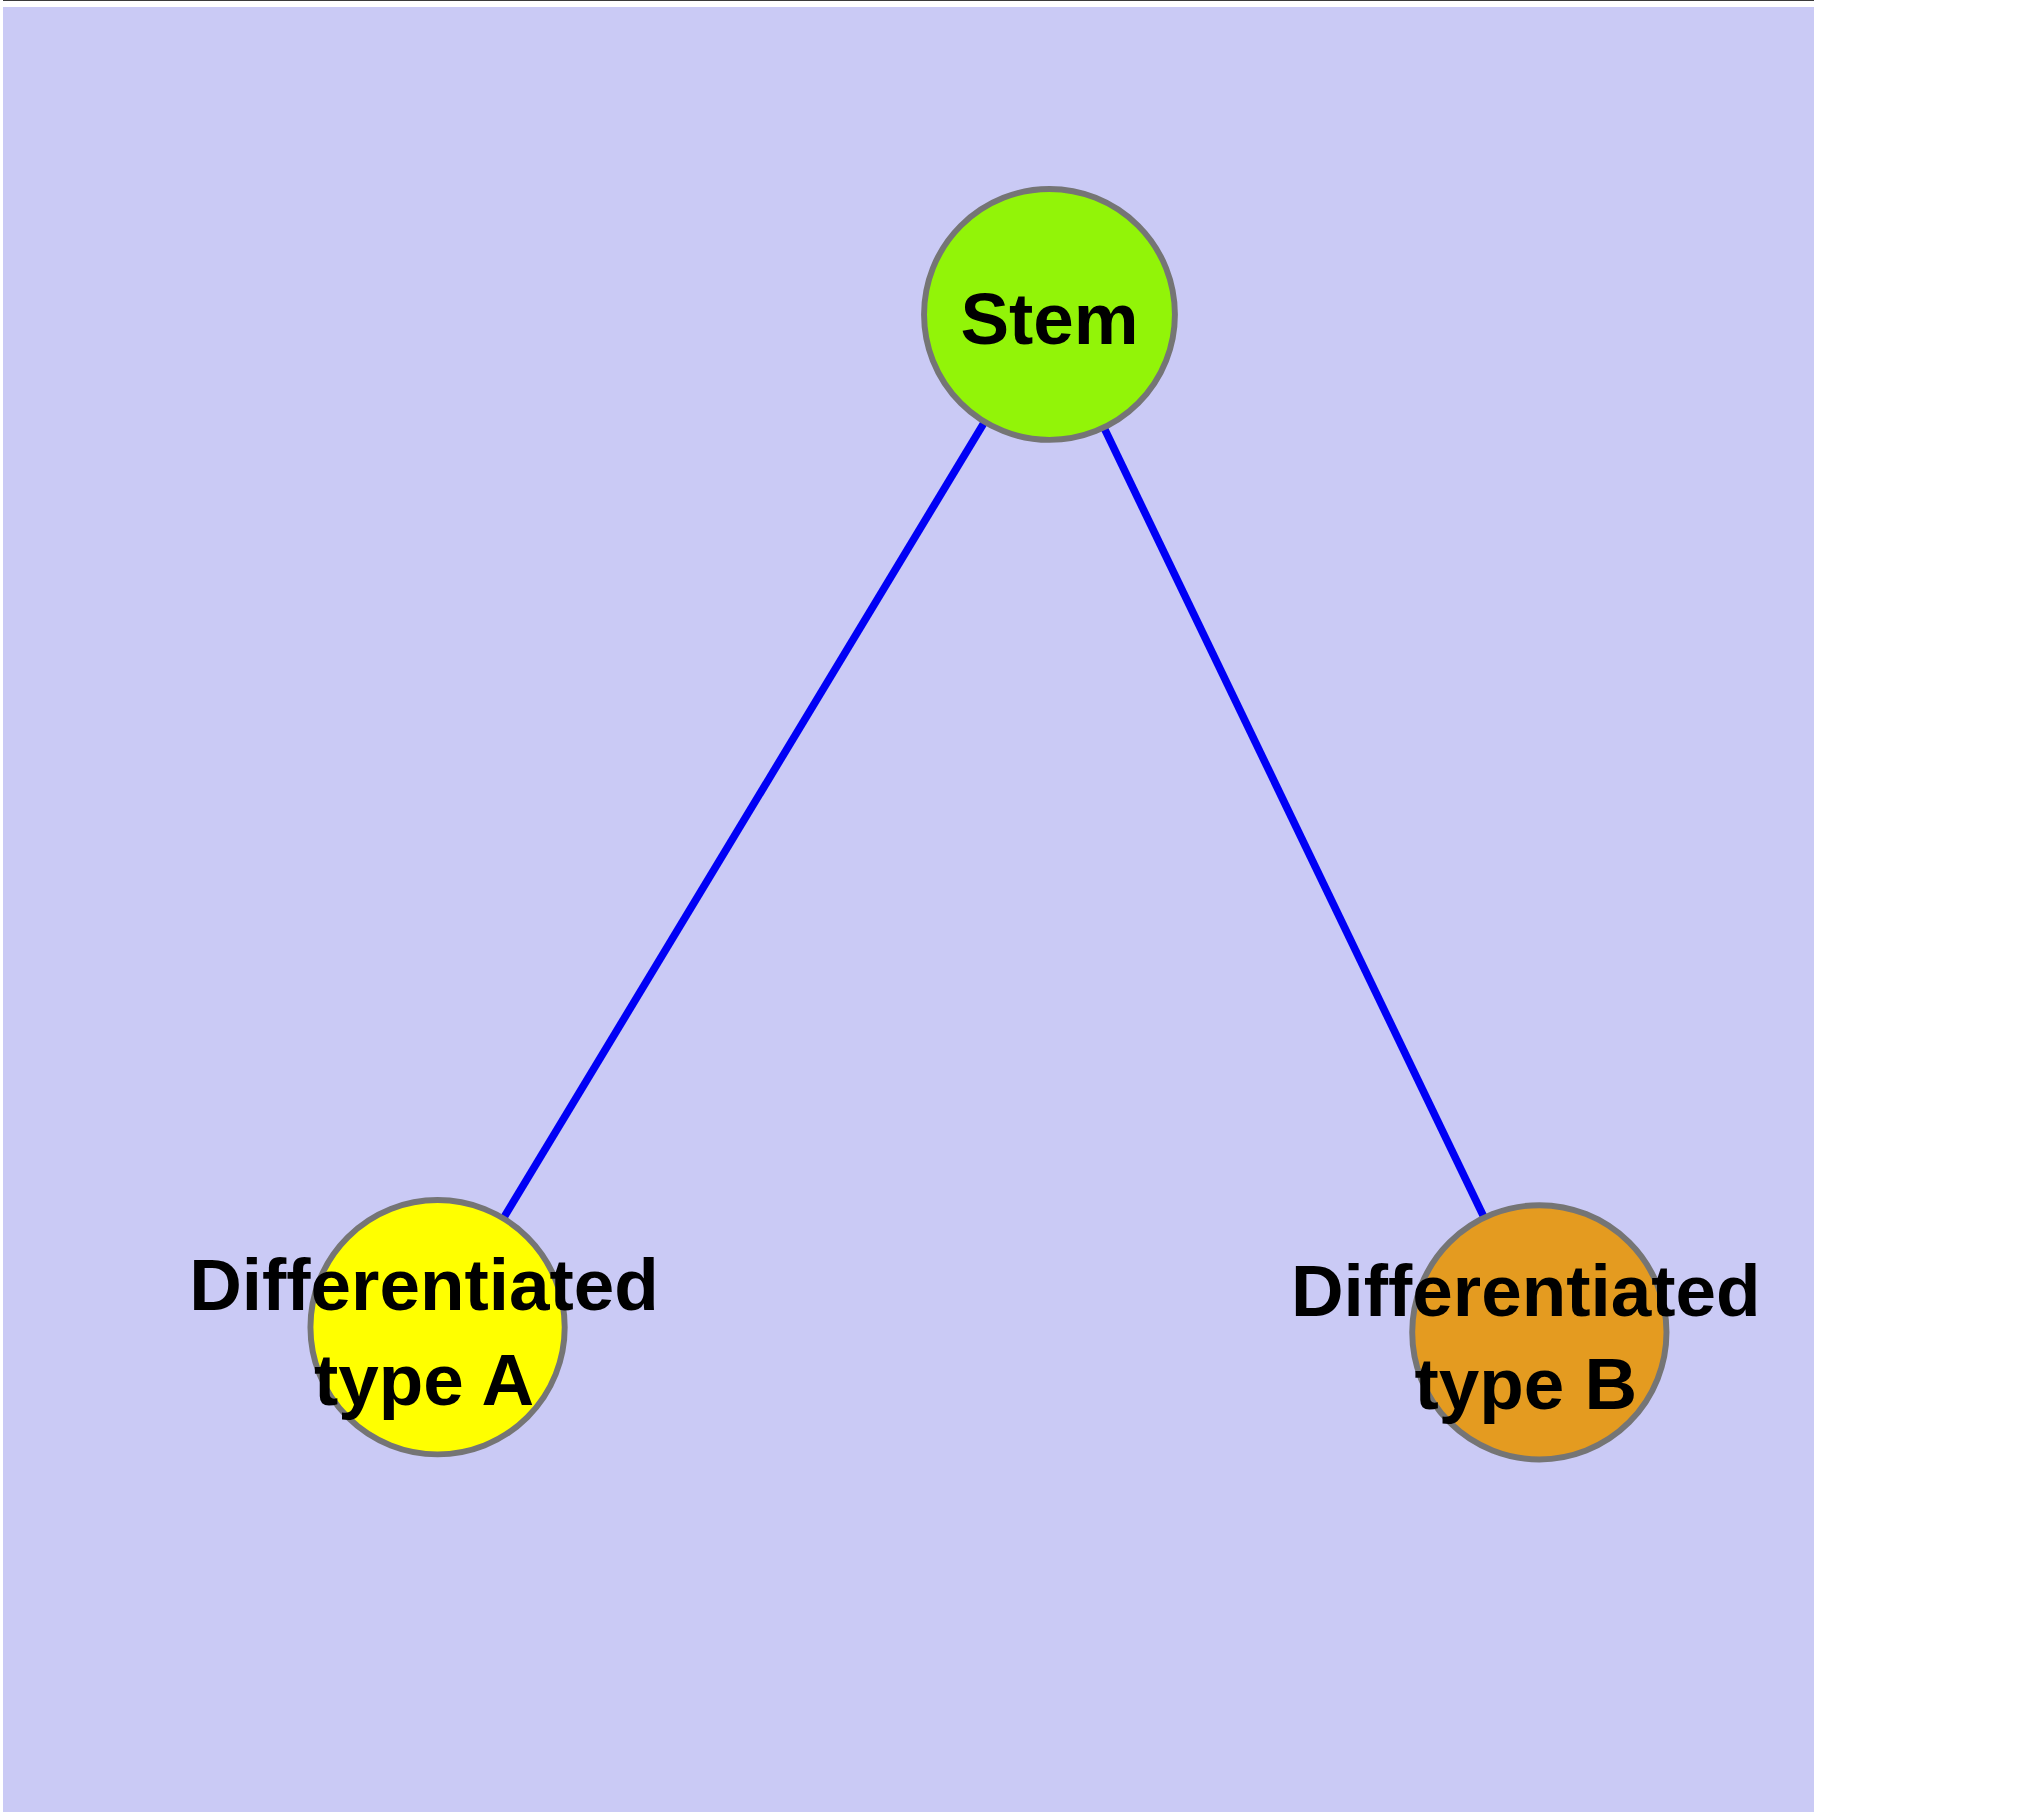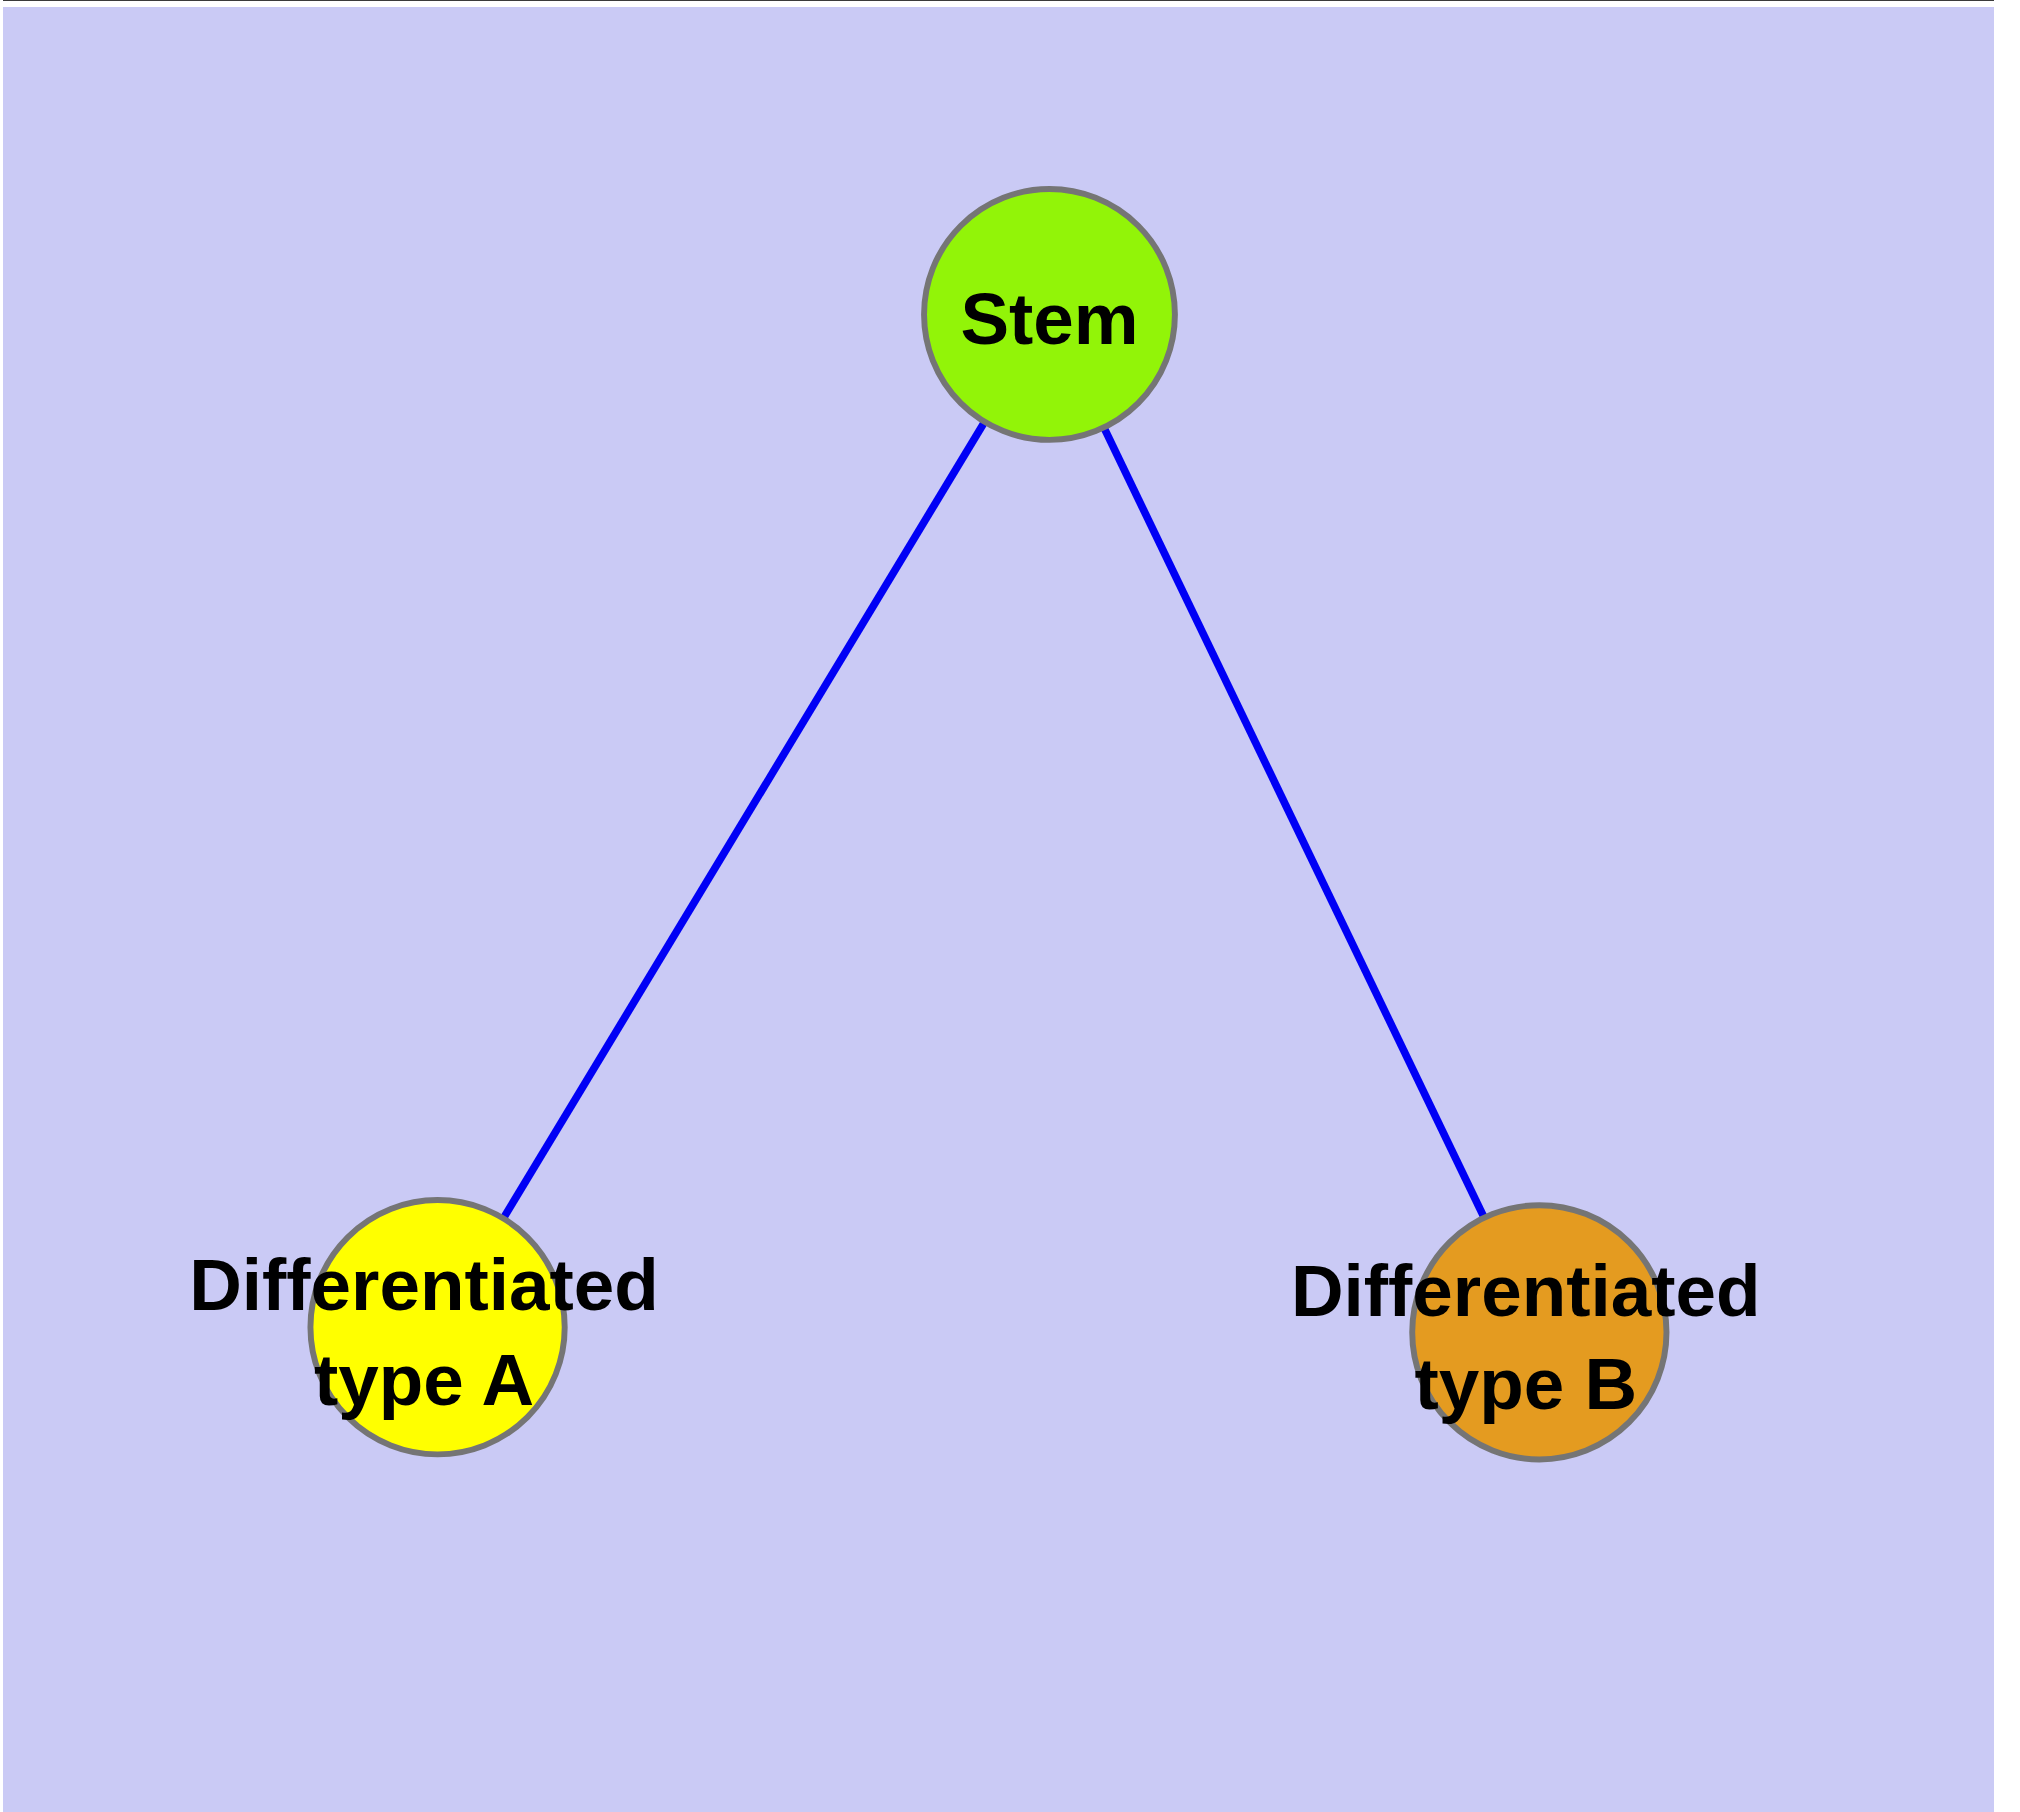--- a/index.html
+++ b/index.html
@@ -2,21 +2,21 @@
 <html style="font-size:13.6px"><head>
 <meta charset="utf-8">
 <style>
   html, body {
     margin: 0;
     padding: 0;
     background: #ffffff;
   }
   .screen {
     position: relative;
-    width: 1994px;
+    width: 1814px;
     height: 1812px;
     overflow: hidden;
     font-family: "Liberation Sans", sans-serif;
   }
   .graph-svg {
     position: absolute;
     top: 0;
     left: 0;
     width: 2021px;
     height: 1812px;

